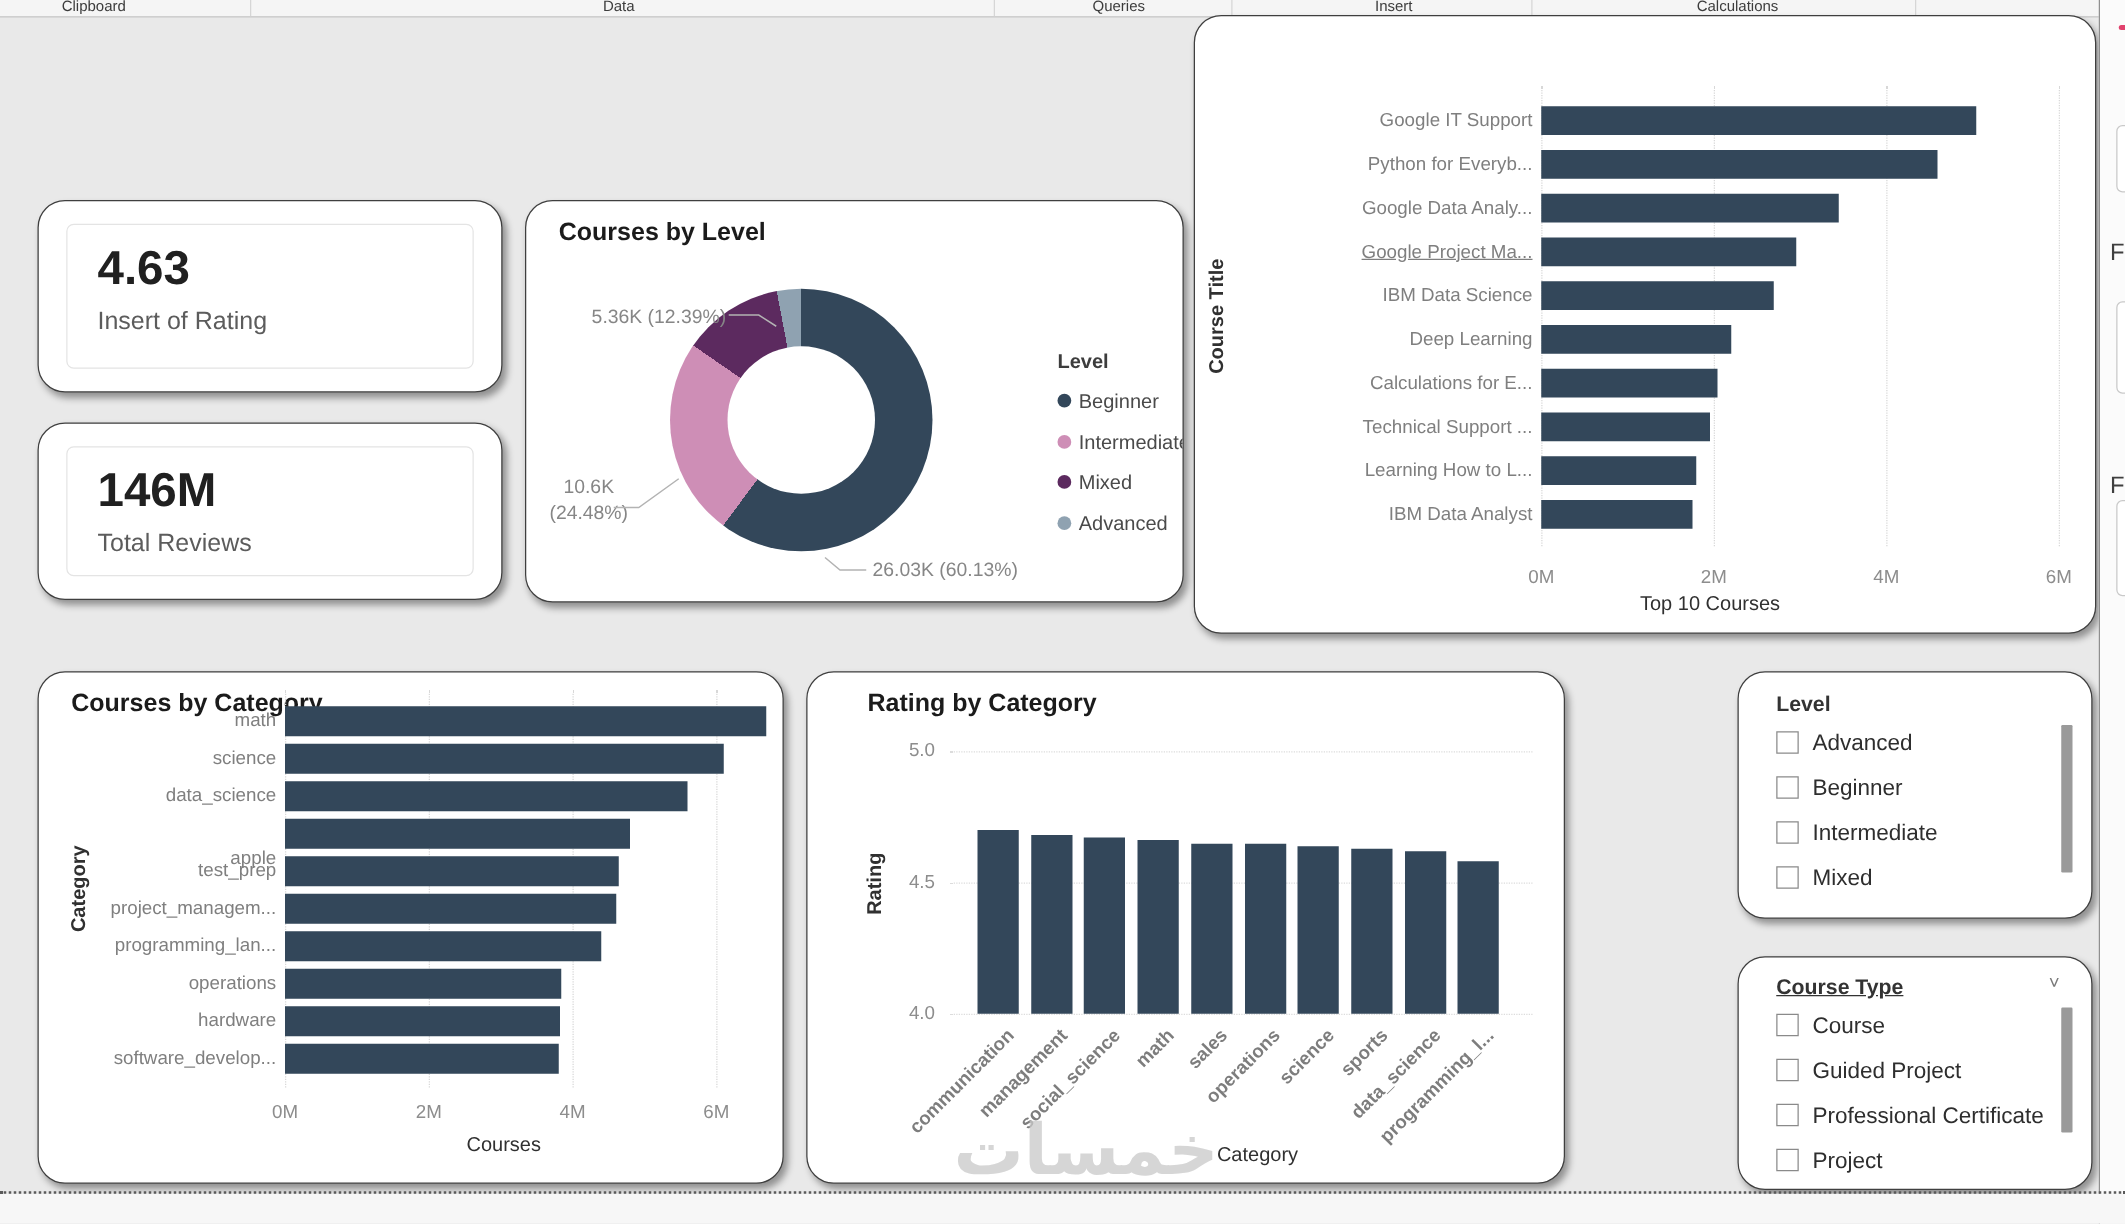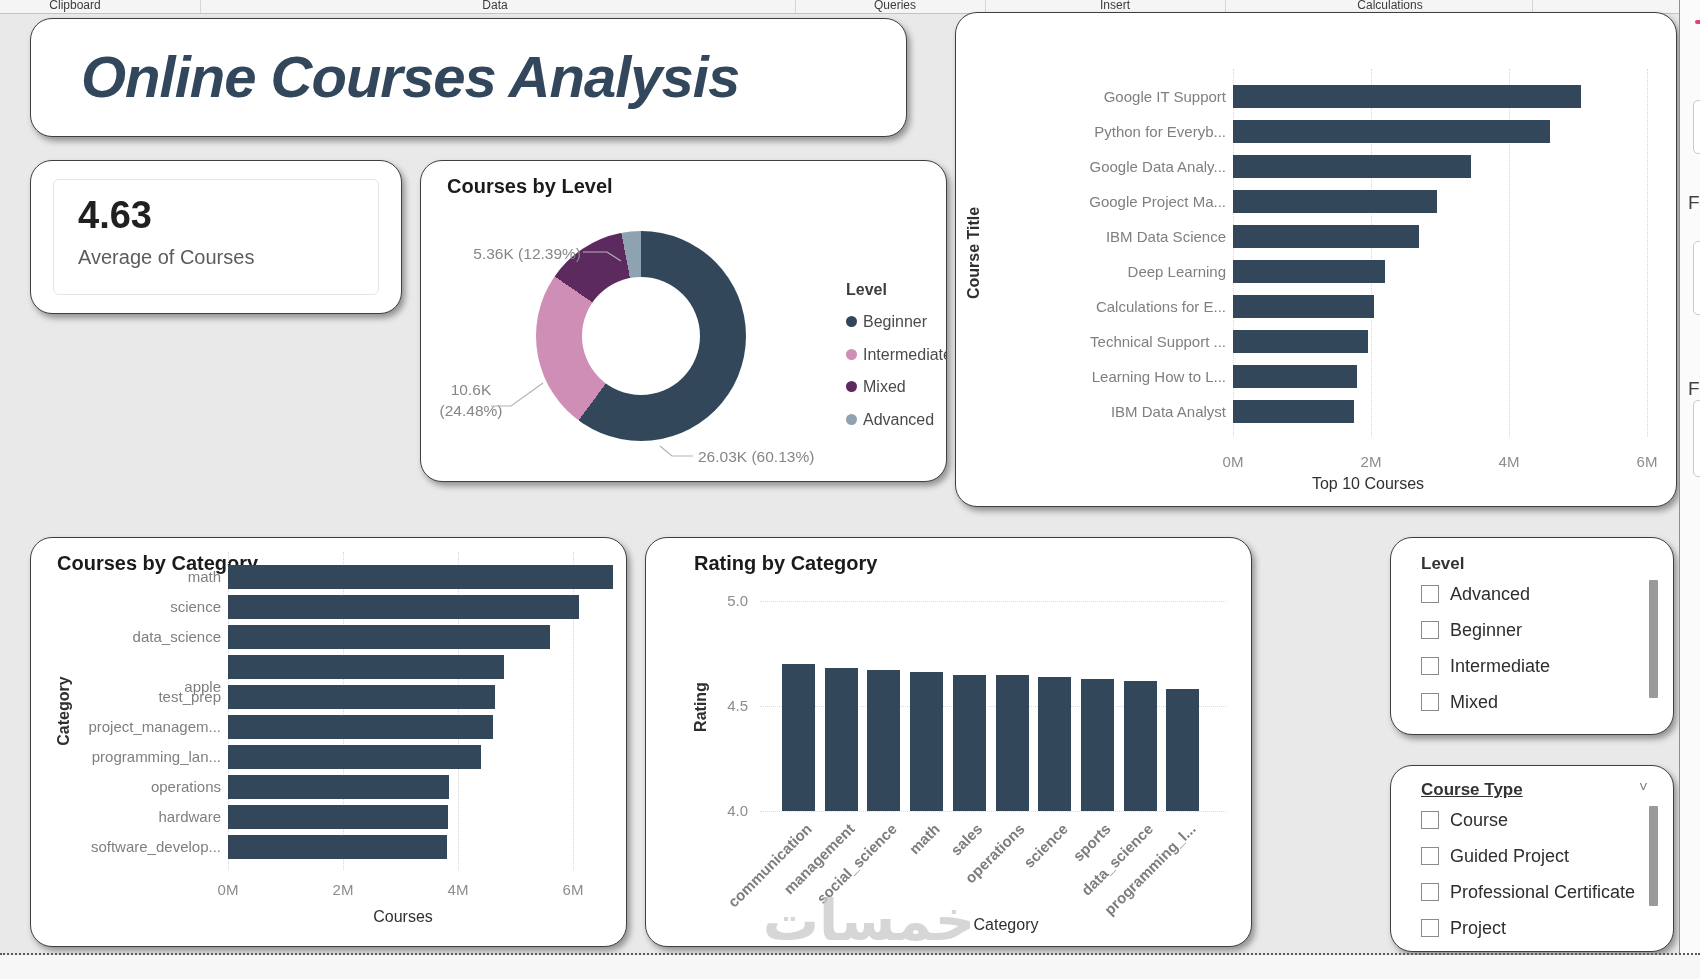--- a/index.html
+++ b/index.html
@@ -61,28 +61,31 @@
       <div class="ribbon-group" style="left: 1115px;">Insert</div>
       <div class="ribbon-group" style="left: 1390px;">Calculations</div>
       <div class="ribbon-group" style="left: 1693px;">S</div>
       <div class="ribbon-sep" style="left: 200px;"></div>
       <div class="ribbon-sep" style="left: 795px;"></div>
       <div class="ribbon-sep" style="left: 985px;"></div>
       <div class="ribbon-sep" style="left: 1225px;"></div>
       <div class="ribbon-sep" style="left: 1532px;"></div>
     </div>
 
-  <div class="card" style="left:30px;top:18px;width:875px;height:117px;">
-    <div class="big-title">Online Courses Analysis</div>
-  </div>
 
   <div class="card" style="left:30px;top:160px;width:370px;height:152px;">
     <div class="kpi-inner">
       <div class="kpi-value">4.63</div>
-      <div class="kpi-label">Average of Courses</div>
+      <div class="kpi-label">Insert of Rating</div>
+    </div>
+  </div>
+  <div class="card" style="left:30px;top:338px;width:370px;height:140px;">
+    <div class="kpi-inner">
+      <div class="kpi-value">146M</div>
+      <div class="kpi-label">Total Reviews</div>
     </div>
   </div>
 
   <div class="card" id="donut-card" style="left:420px;top:160px;width:525px;height:320px;">
     <div class="card-title" style="left:26px;top:14px;">Courses by Level</div>
   <div class="donut" style="left: 115px; top: 70px; width: 210px; height: 210px; background: conic-gradient(rgb(51, 71, 90) 0deg, rgb(51, 71, 90) 216.47deg, rgb(206, 142, 182) 216.47deg, rgb(206, 142, 182) 304.6deg, rgb(92, 42, 95) 304.6deg, rgb(92, 42, 95) 349.2deg, rgb(143, 162, 177) 349.2deg, rgb(143, 162, 177) 360deg);"></div>
       <div class="donut-hole" style="left: 161px; top: 116px; width: 118px; height: 118px;"></div>
       <div class="callout" style="left: 20px; top: 84px; width: 140px; text-align: right;">5.36K (12.39%)</div>
       <div class="callout" style="left: 8px; top: 218px; width: 84px; text-align: center; line-height: 21px;">
         <div>10.6K</div>
@@ -105,21 +108,21 @@
   <div class="vgrid" style="left: 277px; top: 56px; height: 368px;"></div>
       <div class="vgrid" style="left: 415px; top: 56px; height: 368px;"></div>
       <div class="vgrid" style="left: 553px; top: 56px; height: 368px;"></div>
       <div class="vgrid" style="left: 691px; top: 56px; height: 368px;"></div>
       <div class="rowlabel" style="left: 8px; width: 262px; top: 74.5px;">Google IT Support</div>
       <div class="bar" style="left: 277px; top: 72px; width: 348.45px; height: 23px; background: rgb(51, 71, 90);"></div>
       <div class="rowlabel" style="left: 8px; width: 262px; top: 109.5px;">Python for Everyb...</div>
       <div class="bar" style="left: 277px; top: 107px; width: 317.4px; height: 23px; background: rgb(51, 71, 90);"></div>
       <div class="rowlabel" style="left: 8px; width: 262px; top: 144.5px;">Google Data Analy...</div>
       <div class="bar" style="left: 277px; top: 142px; width: 238.05px; height: 23px; background: rgb(51, 71, 90);"></div>
-      <div class="rowlabel" style="left: 8px; width: 262px; top: 179.5px;">Google Project Ma...</div>
+      <div class="rowlabel" style="left: 8px; width: 262px; top: 179.5px; text-decoration: underline;">Google Project Ma...</div>
       <div class="bar" style="left: 277px; top: 177px; width: 203.55px; height: 23px; background: rgb(51, 71, 90);"></div>
       <div class="rowlabel" style="left: 8px; width: 262px; top: 214.5px;">IBM Data Science</div>
       <div class="bar" style="left: 277px; top: 212px; width: 186.3px; height: 23px; background: rgb(51, 71, 90);"></div>
       <div class="rowlabel" style="left: 8px; width: 262px; top: 249.5px;">Deep Learning</div>
       <div class="bar" style="left: 277px; top: 247px; width: 151.8px; height: 23px; background: rgb(51, 71, 90);"></div>
       <div class="rowlabel" style="left: 8px; width: 262px; top: 284.5px;">Calculations for E...</div>
       <div class="bar" style="left: 277px; top: 282px; width: 141.45px; height: 23px; background: rgb(51, 71, 90);"></div>
       <div class="rowlabel" style="left: 8px; width: 262px; top: 319.5px;">Technical Support ...</div>
       <div class="bar" style="left: 277px; top: 317px; width: 134.55px; height: 23px; background: rgb(51, 71, 90);"></div>
       <div class="rowlabel" style="left: 8px; width: 262px; top: 354.5px;">Learning How to L...</div>

